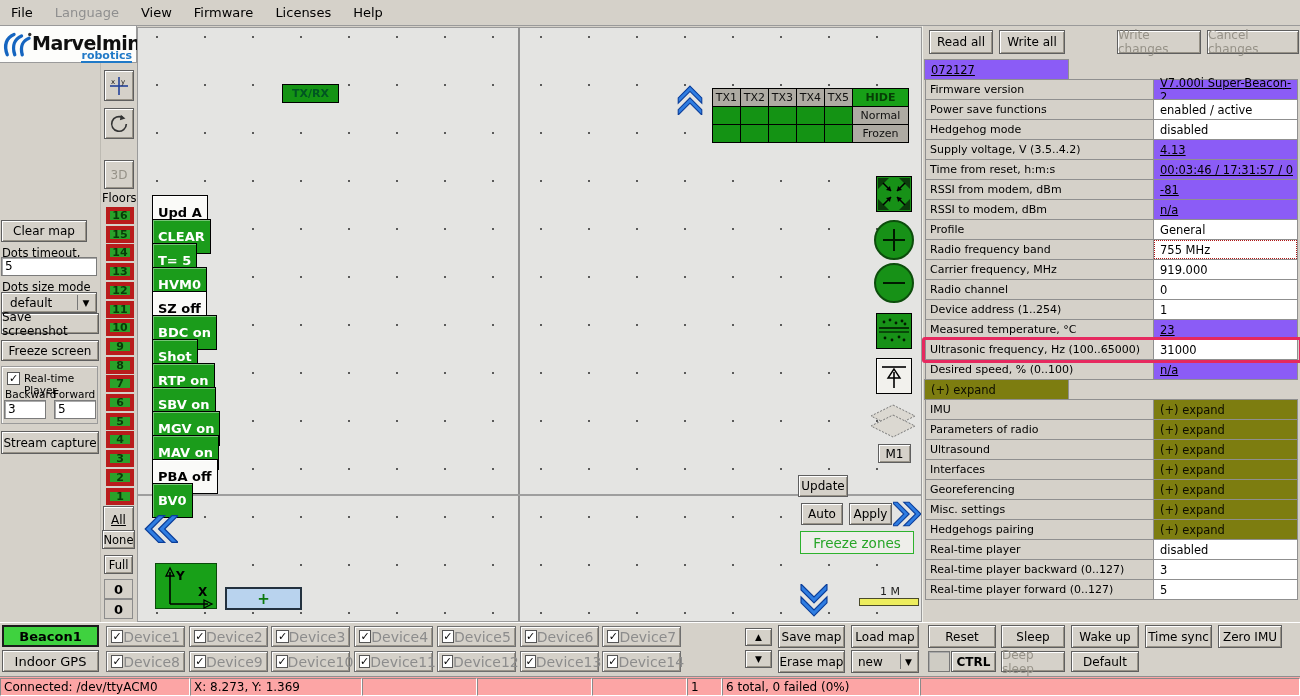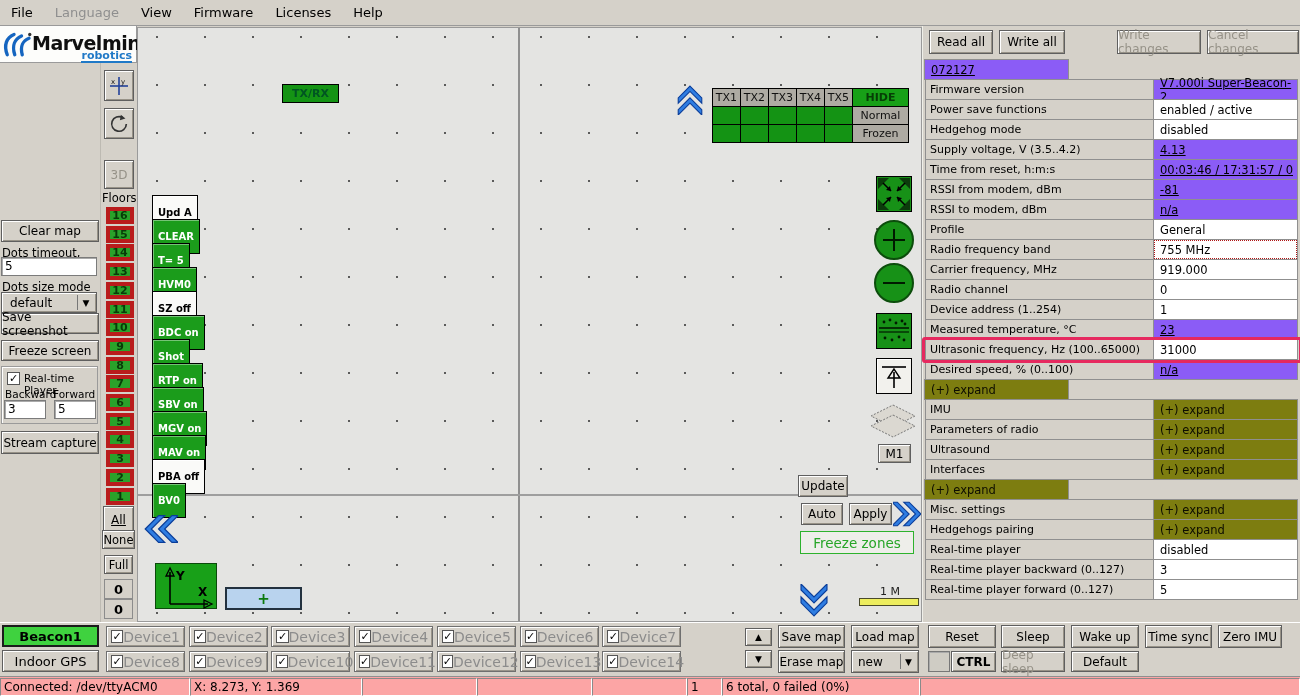--- a/index.html
+++ b/index.html
@@ -32,21 +32,21 @@
   
   .floor-btn { position:absolute; left:106px; width:28px; height:17px; background:#2aa22a; border:4px solid #b91c1c;
                color:#083c08; font-weight:bold; font-size:11px; display:flex; align-items:center; justify-content:center; }
   
   #map { position:absolute; left:137px; top:27px; width:785px; height:595px; background:#e4e4e2;
          border:1px solid #9a9a9a;
          background-image:radial-gradient(circle,#5a5a5a 1.1px, transparent 1.4px);
          background-size:48px 48px; background-position:43px 33px; }
   #map-vline { position:absolute; left:380px; top:0; width:2px; height:100%; background:#8f8f8f; }
   #map-hline { position:absolute; left:0; top:466px; width:100%; height:2px; background:#9e9e9e; }
-  .ov-btn { position:absolute; left:14px; height:35px; padding:0 5px; font-size:10px; font-weight:bold;
+  .ov-btn { position:absolute; left:14px; height:35px; padding:0 5px; font-size:13px; font-weight:bold;
             display:flex; align-items:center; border:1px solid #000; }
   .ov-btn.green { background:#1b9c1b; color:#fff; box-shadow:inset 1px 1px 0 rgba(255,255,255,.4); }
   .ov-btn.light { background:#fafaf8; color:#000; box-shadow:inset 1px 1px 0 #fff; }
 
   
   #tx-table { position:absolute; left:575px; top:61px; }
   .tx-row { display:flex; }
   .tx-cell { width:29px; height:19px; border:1px solid #000; margin:-1px 0 0 -1px; font-size:11px;
              display:flex; align-items:center; justify-content:center; }
   .tx-cell.hdr { background:#aeaba3; color:#111; }
@@ -118,21 +118,21 @@
         <path d="M17 31 C13 19 17 10 26 6"></path>
         <path d="M27 31 C24 20 28 12 36 9"></path>
       </g>
       <circle cx="37" cy="4" r="2.2" fill="#333"></circle>
     </svg>
     <div id="logo-title">Marvelmind</div>
     <div id="logo-sub">robotics</div>
   </div>
 
   <div id="sidebar">
-    <div class="btn" style="position:absolute;left:1px;top:157px;width:98px;height:22px;">Clear map</div>
+    <div class="btn" style="position:absolute;left:1px;top:157px;width:86px;height:22px;">Clear map</div>
     <div class="lbl" style="position:absolute;left:2px;top:183px;">Dots timeout, sec</div>
     <div class="sunken" style="position:absolute;left:1px;top:194px;width:96px;height:19px;">5</div>
     <div class="lbl" style="position:absolute;left:2px;top:217px;">Dots size mode</div>
     <div class="btn" style="position:absolute;left:1px;top:229px;width:96px;height:21px;justify-content:flex-start;padding-left:8px;">
       <span>default</span>
       <span style="position:absolute;right:2px;top:2px;width:17px;height:15px;border-left:1px solid #777;display:flex;align-items:center;justify-content:center;font-size:9px;">▼</span>
     </div>
     <div class="btn" style="position:absolute;left:1px;top:250px;width:98px;height:21px;">Save screenshot</div>
     <div class="btn" style="position:absolute;left:1px;top:277px;width:98px;height:21px;">Freeze screen</div>
     <div style="position:absolute;left:1px;top:303px;width:97px;height:58px;border:1px solid #9a9a9a;box-shadow:inset 1px 1px 0 #fff;">
@@ -468,20 +468,23 @@
           </div>
           <div class="prm-value olive">(+) expand</div>
         </div>
         <div class="prm-row">
           <div class="prm-label">
             <span>Interfaces</span>
           </div>
           <div class="prm-value olive">(+) expand</div>
         </div>
         <div class="prm-row">
+          <div class="prm-label">
+            <span>Georeferencing</span>
+          </div>
           <div class="prm-value olive">(+) expand</div>
         </div>
         <div class="prm-row">
           <div class="prm-label">
             <span>Misc. settings</span>
           </div>
           <div class="prm-value olive">(+) expand</div>
         </div>
         <div class="prm-row">
           <div class="prm-label">

